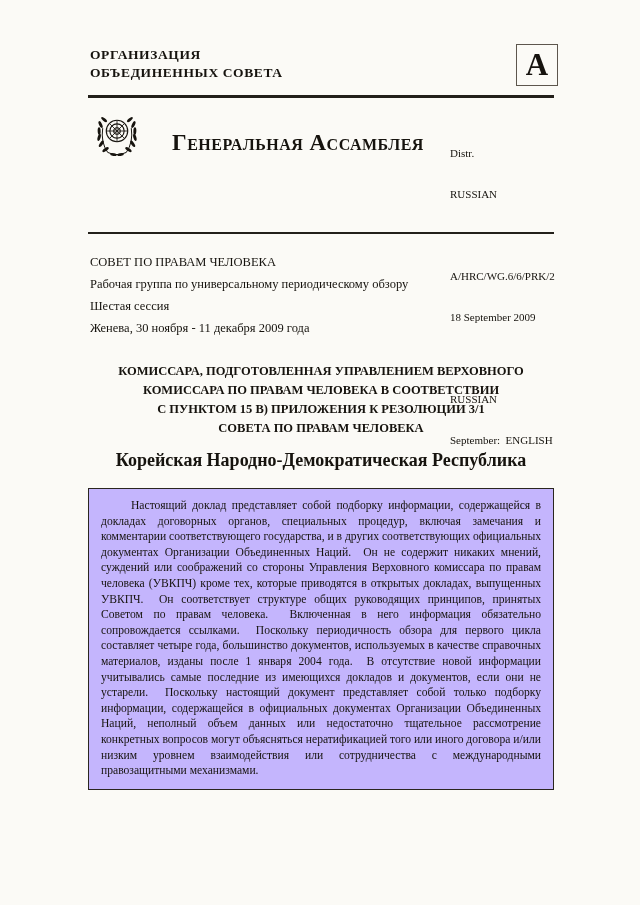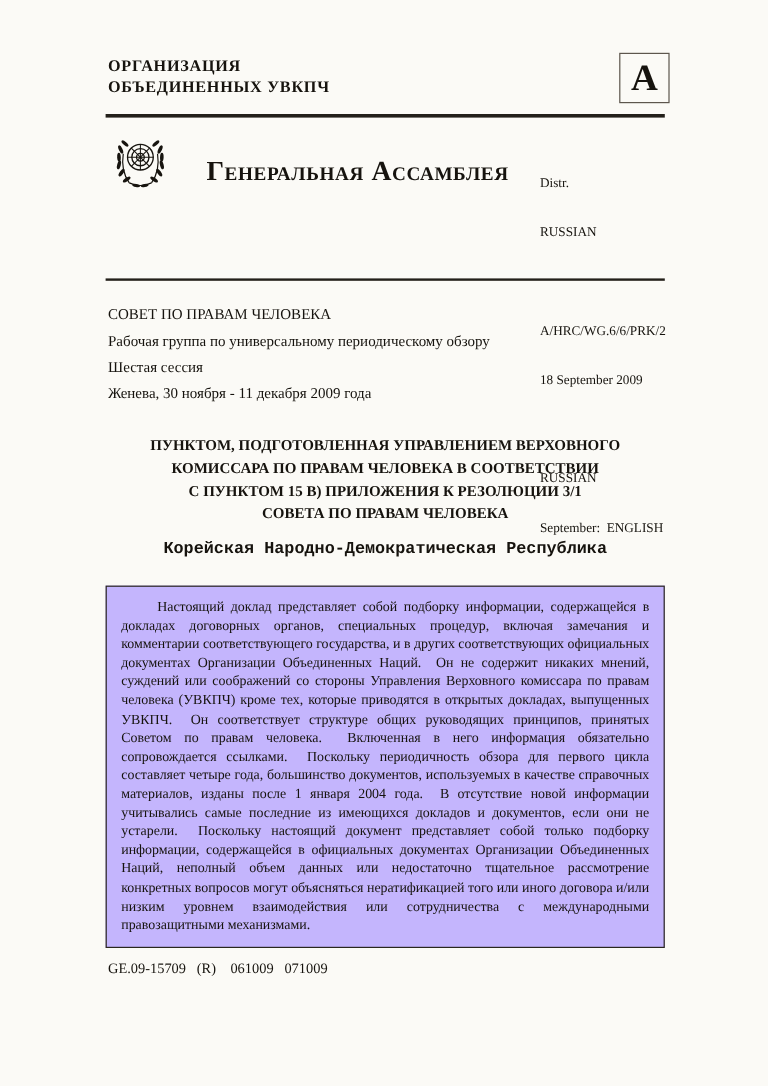--- a/index.html
+++ b/index.html
@@ -61,21 +61,21 @@
   .session-block div { margin-bottom: 7px; }
 
   
   .doc-title {
     position: absolute; left: 88px; top: 362px; width: 466px;
     text-align: center; font-weight: bold;
     font-size: 12.5px; line-height: 19px;
   }
   .doc-subtitle {
     position: absolute; left: 88px; top: 450px; width: 466px;
-    text-align: center; font-weight: bold; font-size: 14px; font-family: Liberation Mono, monospace;
+    text-align: center; font-weight: bold; font-size: 18px;
   }
 
   
   .summary-box {
     position: absolute; left: 88px; top: 488px; width: 466px;
     box-sizing: border-box;
     border: 1.2px solid #2a261f;
     padding: 9px 12px 10px 12px;
     background: #c4b5fd;
   }
@@ -93,21 +93,21 @@
     font-size: 12px; white-space: pre;
   }
 </style>
 </head>
 <body>
 
 <div class="page">
 
   <header class="org-block">
     <div>ОРГАНИЗАЦИЯ</div>
-    <div>ОБЪЕДИНЕННЫХ УВКПЧ</div>
+    <div>ОБЪЕДИНЕННЫХ СОВЕТА</div>
   </header>
 
   <div class="doc-letter-box">A</div>
 
   <div class="rule rule-1"></div>
 
   <div class="emblem">
     <svg viewBox="0 0 70 70" xmlns="http://www.w3.org/2000/svg" aria-hidden="true">
       <g stroke="#17140f" fill="none" stroke-width="1.6">
         <circle cx="35" cy="28" r="15"></circle>
@@ -160,27 +160,26 @@
   <div class="rule rule-2"></div>
 
   <section class="session-block">
     <div>СОВЕТ ПО ПРАВАМ ЧЕЛОВЕКА</div>
     <div>Рабочая группа по универсальному периодическому обзору</div>
     <div>Шестая сессия</div>
     <div>Женева, 30 ноября - 11 декабря 2009 года</div>
   </section>
 
   <section class="doc-title">
-    <div>ПУНКТОМ, ПОДГОТОВЛЕННАЯ УПРАВЛЕНИЕМ ВЕРХОВНОГО</div>
+    <div>КОМИССАРА, ПОДГОТОВЛЕННАЯ УПРАВЛЕНИЕМ ВЕРХОВНОГО</div>
     <div>КОМИССАРА ПО ПРАВАМ ЧЕЛОВЕКА В СООТВЕТСТВИИ</div>
     <div>С ПУНКТОМ 15 В) ПРИЛОЖЕНИЯ К РЕЗОЛЮЦИИ 3/1</div>
     <div>СОВЕТА ПО ПРАВАМ ЧЕЛОВЕКА</div>
   </section>
 
   <div class="doc-subtitle">Корейская Народно-Демократическая Республика</div>
 
   <div class="summary-box">
     <p>Настоящий доклад представляет собой подборку информации, содержащейся в докладах договорных органов, специальных процедур, включая замечания и комментарии соответствующего государства, и в других соответствующих официальных документах Организации Объединенных Наций.  Он не содержит никаких мнений, суждений или соображений со стороны Управления Верховного комиссара по правам человека (УВКПЧ) кроме тех, которые приводятся в открытых докладах, выпущенных УВКПЧ.  Он соответствует структуре общих руководящих принципов, принятых Советом по правам человека.  Включенная в него информация обязательно сопровождается ссылками.  Поскольку периодичность обзора для первого цикла составляет четыре года, большинство документов, используемых в качестве справочных материалов, изданы после 1 января 2004 года.  В отсутствие новой информации учитывались самые последние из имеющихся докладов и документов, если они не устарели.  Поскольку настоящий документ представляет собой только подборку информации, содержащейся в официальных документах Организации Объединенных Наций, неполный объем данных или недостаточно тщательное рассмотрение конкретных вопросов могут объясняться нератификацией того или иного договора и/или низким уровнем взаимодействия или сотрудничества с международными правозащитными механизмами.</p>
   </div>
 
-  <footer class="doc-footer">GE.09-15709   (R)    061009   071009</footer>
 
 </div>
 
 </body></html>

